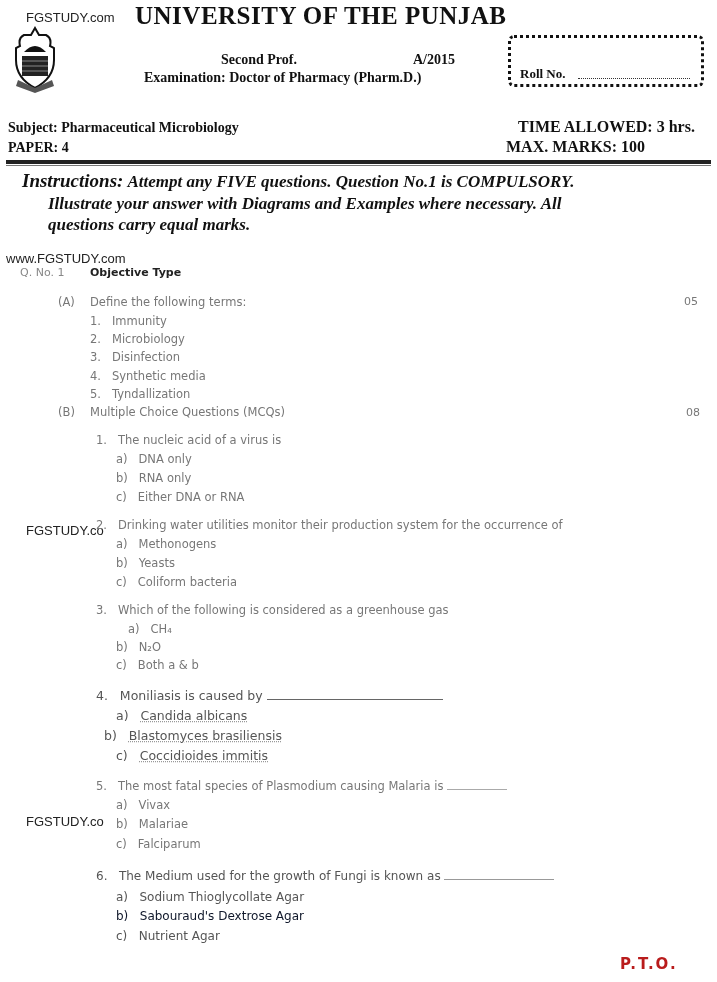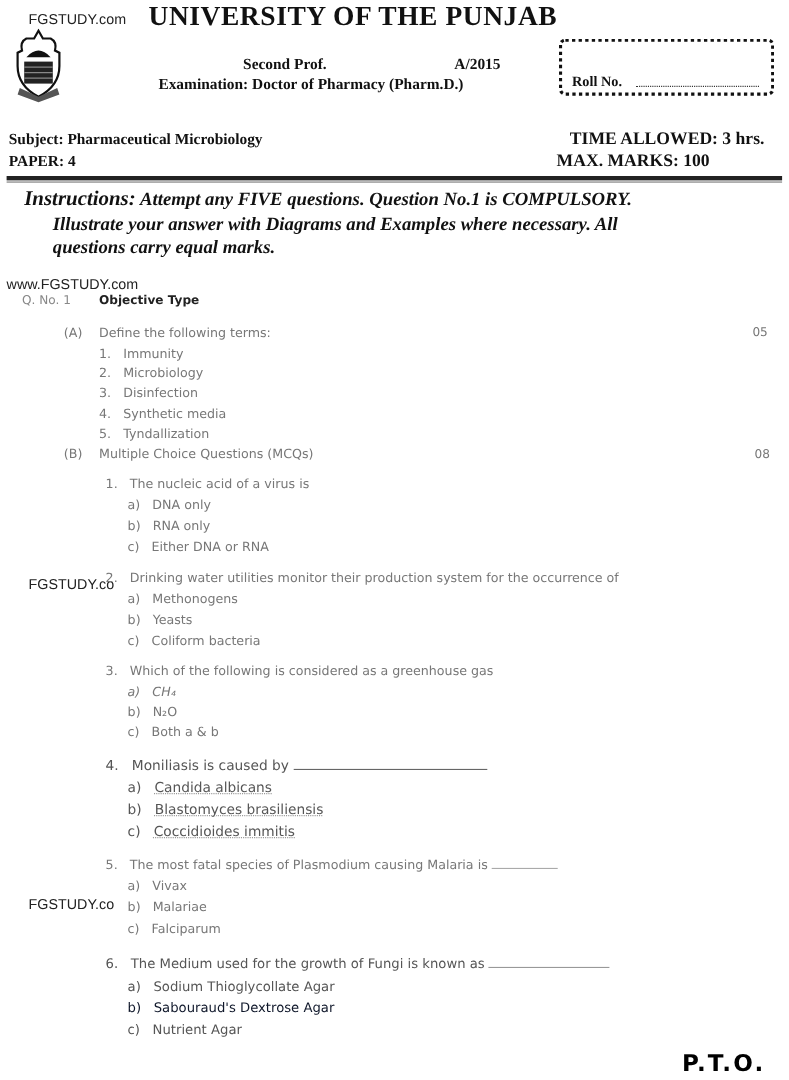--- a/index.html
+++ b/index.html
@@ -15,21 +15,21 @@
   .roll-dots { left: 578px; top: 70px; width: 112px; border-bottom: 1px dotted #333; height: 8px; }
   .rule { left: 6px; top: 160px; width: 705px; height: 4px; background: #222; }
   .rule2 { left: 6px; top: 165px; width: 705px; height: 1px; background: #777; }
   .instr { font-size: 17px; font-style: italic; font-weight: bold; color:#111; }
   .instr-lead { font-size: 19px; font-style: italic; font-weight: bold; }
   .body-text { font-family: "DejaVu Sans", sans-serif; font-size: 11.5px; color: #777; }
   .q-head { font-family: "DejaVu Sans", sans-serif; font-size: 11px; color: #222; font-weight: bold; }
   .q4 { color: #555; font-size: 12.5px; }
   .dotted-u { text-decoration: underline dotted #999; }
   .blank { display: inline-block; border-bottom: 1px solid #666; height: 10px; vertical-align: baseline; }
-  .pto { left: 620px; top: 955px; font-family: "DejaVu Sans", sans-serif; font-size: 21px; font-weight: bold; color: #000000; letter-spacing: 2px; }
+  .pto { left: 620px; top: 955px; font-family: "DejaVu Sans", sans-serif; font-size: 15px; font-weight: bold; color: #b91c1c; letter-spacing: 2px; }
   .marks { font-family: "DejaVu Sans", sans-serif; font-size: 11px; color: #777; }
 </style>
 </head>
 <body>
 
 <div class="abs wm" style="left:26px; top:10px;">FGSTUDY.com</div>
 
 <div class="abs" style="left:12px; top:26px; width:46px; height:68px;">
   <svg width="46" height="68" viewBox="0 0 46 68">
     <path d="M23 2 L27 9 L34 9 Q40 12 38 20 L42 22 L42 34 Q42 52 23 62 Q4 52 4 34 L4 22 L8 20 Q6 12 12 9 L19 9 Z" fill="none" stroke="#111" stroke-width="2"></path>
@@ -90,27 +90,27 @@
 <div class="abs body-text" style="left:116px; top:471px;"><span>b)</span>&nbsp;&nbsp;&nbsp;<span>RNA only</span></div>
 <div class="abs body-text" style="left:116px; top:490px;"><span>c)</span>&nbsp;&nbsp;&nbsp;<span>Either DNA or RNA</span></div>
 
 <div class="abs wm" style="left:26px; top:523px;">FGSTUDY.co</div>
 <div class="abs body-text" style="left:96px; top:518px;"><span>2.</span>&nbsp;&nbsp;&nbsp;<span>Drinking water utilities monitor their production system for the occurrence of</span></div>
 <div class="abs body-text" style="left:116px; top:537px;"><span>a)</span>&nbsp;&nbsp;&nbsp;<span>Methonogens</span></div>
 <div class="abs body-text" style="left:116px; top:556px;"><span>b)</span>&nbsp;&nbsp;&nbsp;<span>Yeasts</span></div>
 <div class="abs body-text" style="left:116px; top:575px;"><span>c)</span>&nbsp;&nbsp;&nbsp;<span>Coliform bacteria</span></div>
 
 <div class="abs body-text" style="left:96px; top:603px;"><span>3.</span>&nbsp;&nbsp;&nbsp;<span>Which of the following is considered as a greenhouse gas</span></div>
-<div class="abs body-text" style="left:116px; top:622px;font-style:italic;"><span>a)</span>&nbsp;&nbsp;&nbsp;<span>CH₄</span></div>
+<div class="abs body-text" style="left:128px; top:622px;"><span>a)</span>&nbsp;&nbsp;&nbsp;<span>CH₄</span></div>
 <div class="abs body-text" style="left:116px; top:640px;"><span>b)</span>&nbsp;&nbsp;&nbsp;<span>N₂O</span></div>
 <div class="abs body-text" style="left:116px; top:658px;"><span>c)</span>&nbsp;&nbsp;&nbsp;<span>Both a &amp; b</span></div>
 
 <div class="abs body-text q4" style="left:96px; top:688px;"><span>4.</span>&nbsp;&nbsp;&nbsp;<span>Moniliasis is caused by</span> <span class="blank" style="width:176px;"></span></div>
 <div class="abs body-text q4" style="left:116px; top:708px;"><span>a)</span>&nbsp;&nbsp;&nbsp;<span class="dotted-u">Candida albicans</span></div>
-<div class="abs body-text q4" style="left:116px; top:728px;"><span>b)</span>&nbsp;&nbsp;&nbsp;<span class="dotted-u">Blastomyces brasiliensis</span></div>
+<div class="abs body-text q4" style="left:104px; top:728px;"><span>b)</span>&nbsp;&nbsp;&nbsp;<span class="dotted-u">Blastomyces brasiliensis</span></div>
 <div class="abs body-text q4" style="left:116px; top:748px;"><span>c)</span>&nbsp;&nbsp;&nbsp;<span class="dotted-u">Coccidioides immitis</span></div>
 
 <div class="abs body-text" style="left:96px; top:779px;"><span>5.</span>&nbsp;&nbsp;&nbsp;<span>The most fatal species of Plasmodium causing Malaria is</span> <span class="blank" style="width:60px; border-color:#aaa;"></span></div>
 <div class="abs body-text" style="left:116px; top:798px;"><span>a)</span>&nbsp;&nbsp;&nbsp;<span>Vivax</span></div>
 <div class="abs wm" style="left:26px; top:814px;">FGSTUDY.co</div>
 <div class="abs body-text" style="left:116px; top:817px;"><span>b)</span>&nbsp;&nbsp;&nbsp;<span>Malariae</span></div>
 <div class="abs body-text" style="left:116px; top:837px;"><span>c)</span>&nbsp;&nbsp;&nbsp;<span>Falciparum</span></div>
 
 <div class="abs body-text" style="left:96px; top:869px; color:#555; font-size:12px;"><span>6.</span>&nbsp;&nbsp;&nbsp;<span>The Medium used for the growth of Fungi is known as</span> <span class="blank" style="width:110px; border-color:#999;"></span></div>
 <div class="abs body-text" style="left:116px; top:890px; color:#555; font-size:12px;"><span>a)</span>&nbsp;&nbsp;&nbsp;<span>Sodium Thioglycollate Agar</span></div>

